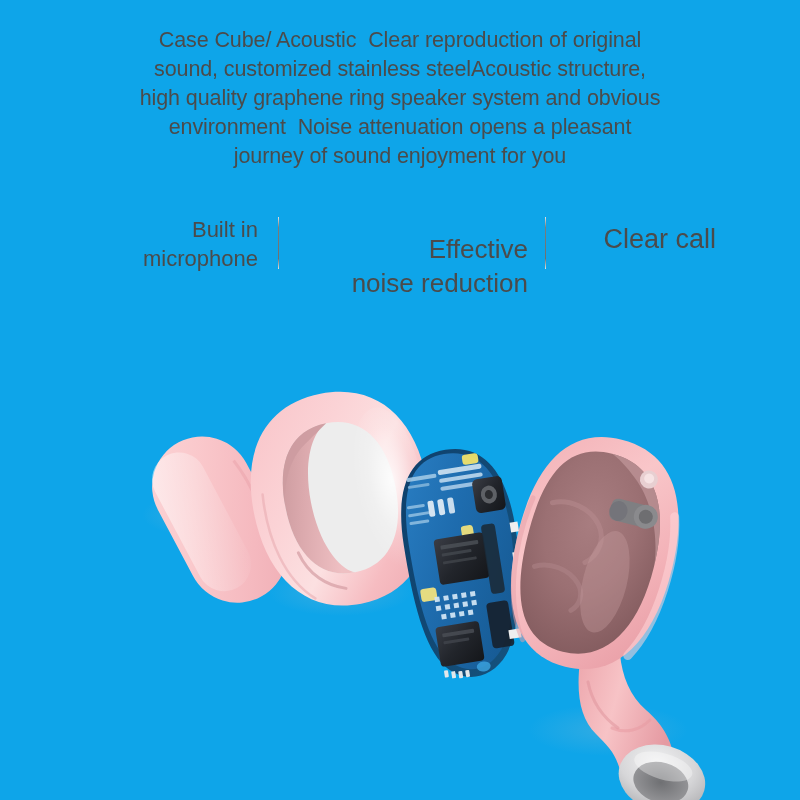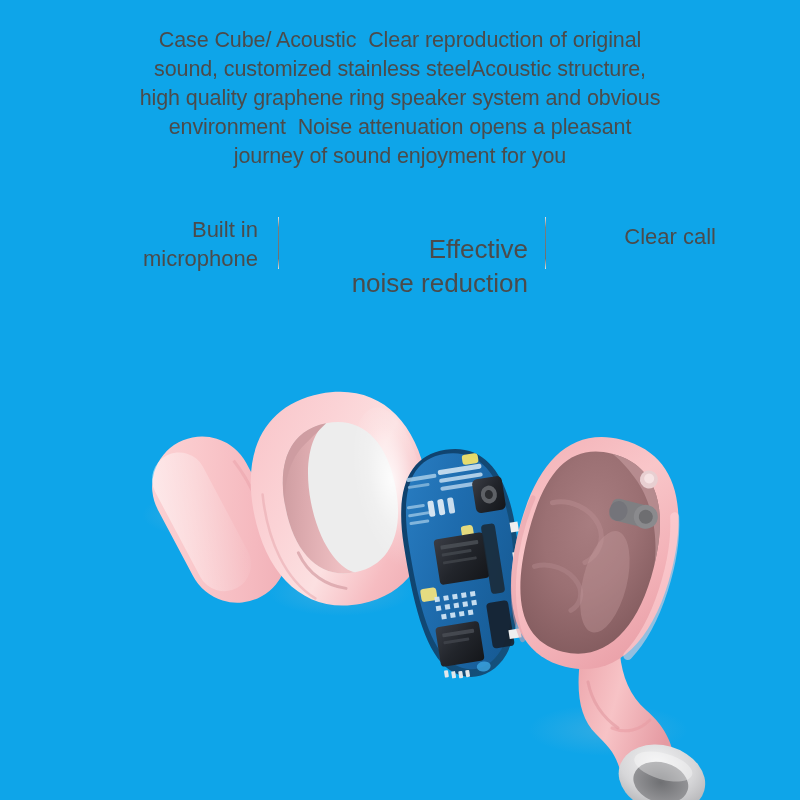--- a/index.html
+++ b/index.html
@@ -65,21 +65,21 @@
     top: 4px;
     width: 236px;
     font-size: 26px;
     line-height: 1.3;
     margin-top: 24px;
   }
   .feature-3 {
     left: 566px;
     top: 17px;
     width: 150px;
-    font-size: 22px;
+    font-size: 27px;
   }
   .divider {
     position: absolute;
     top: 12px;
     width: 1px;
     height: 52px;
     background: linear-gradient(to bottom, #e2e2e2 0%, #7c7c7c 20%, #6f6f6f 80%, #e2e2e2 100%);
   }
   .divider-1 { left: 278px; }
   .divider-2 { left: 545px; }

